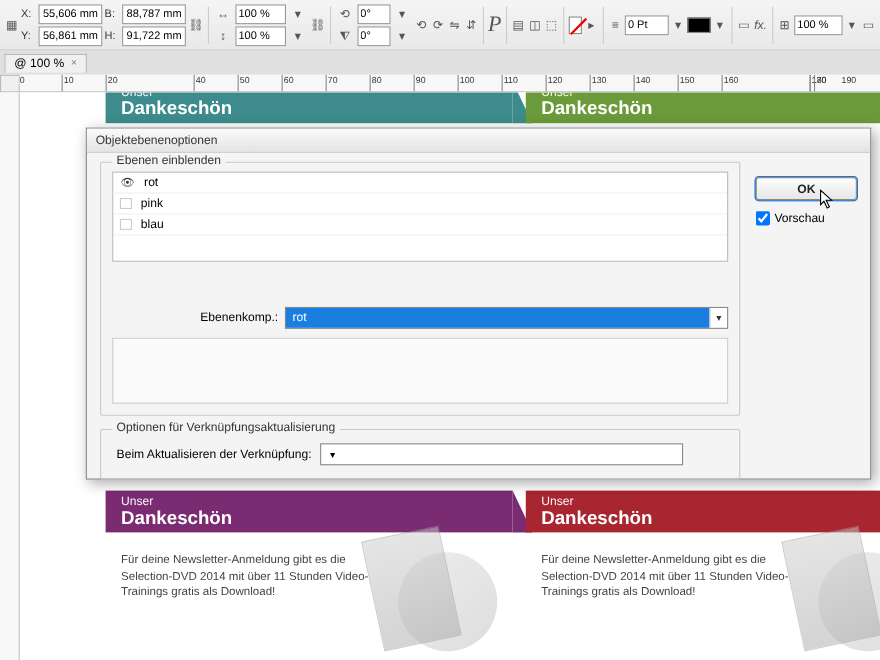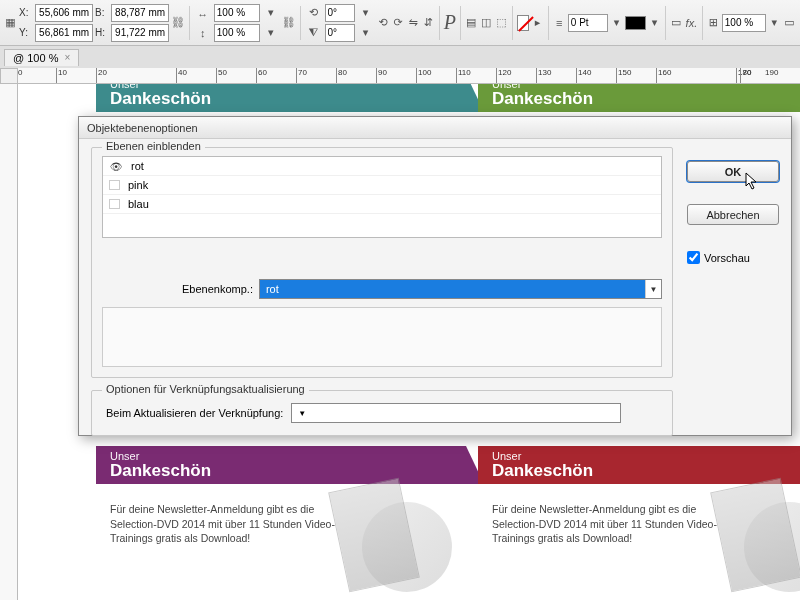--- a/index.html
+++ b/index.html
@@ -42,21 +42,21 @@
 .card-body { padding: 18px 14px 6px 14px; font-size: 10.5px; color: #444; line-height: 1.4; display: flex; gap: 12px; }
 .card-text { flex: 1; }
 .card-img-plc { width: 90px; height: 90px; background: linear-gradient(135deg,#eee,#ddd); border-radius: 50%; position: relative; }
 .card-img-plc::before { content: ''; position: absolute; left: -24px; top: -18px; width: 70px; height: 100px; background: linear-gradient(#ccc,#aaa); transform: rotate(-12deg); border: 1px solid #999; opacity: .5; }
 
 
 .dialog { position: absolute; left: 78px; top: 116px; width: 714px; height: 320px; background: #f4f4f4; border: 1px solid #888; box-shadow: 3px 3px 12px rgba(0,0,0,.35); }
 .dialog-title { height: 22px; background: linear-gradient(#fafafa,#e4e4e4); display: flex; align-items: center; padding: 0 8px; font-size: 11px; color: #333; border-bottom: 1px solid #ccc; }
 .dialog-body { display: flex; padding: 8px 12px; gap: 14px; height: calc(100% - 22px); }
 .dialog-main { flex: 1; display: flex; flex-direction: column; gap: 8px; }
-.dialog-side { width: 92px; display: flex; flex-direction: column; gap: 22px; padding-top: 14px; }
+.dialog-side { width: 92px; display: flex; flex-direction: column; gap: 6px; padding-top: 14px; }
 .btn { height: 21px; border: 1px solid #8a8a8a; background: linear-gradient(#fdfdfd,#e6e6e6); border-radius: 3px; font-size: 11px; color: #222; cursor: pointer; }
 .checkbox-row { display: flex; align-items: center; gap: 4px; font-size: 11px; margin-top: 4px; }
 .checkbox-row input { width: 13px; height: 13px; }
 
 .fieldset { border: 1px solid #c8c8c8; border-radius: 2px; padding: 8px 10px 10px 10px; position: relative; }
 .fieldset-legend { position: absolute; top: -8px; left: 10px; background: #f4f4f4; padding: 0 4px; font-size: 11px; color: #333; }
 
 .layer-list { height: 82px; border: 1px solid #bbb; background: #fff; overflow-y: scroll; margin-bottom: 10px; }
 .layer-row { display: flex; align-items: center; height: 19px; padding: 0 6px; font-size: 11px; gap: 8px; border-bottom: 1px solid #f0f0f0; }
 .layer-eye { width: 14px; height: 12px; display: flex; align-items: center; justify-content: center; }
@@ -260,21 +260,20 @@
         <div style="display:flex; align-items:center; gap:8px; font-size:11px; padding:4px 0 2px 4px;">
           <span>Beim Aktualisieren der Verknüpfung:</span>
           <div class="combo2">
             <span style="font-size:8px">▼</span>
           </div>
         </div>
       </div>
     </div>
     <div class="dialog-side">
       <button class="btn" style="font-weight:bold; outline:1px solid #2a72c8; box-shadow:0 0 0 1px #6ab0f3">OK</button>
-      <button class="btn">Abbrechen</button>
       <label class="checkbox-row">
         <input type="checkbox" checked="" style="">
         <span>Vorschau</span>
       </label>
     </div>
   </div>
 </div>
 
 <svg class="cursor" style="left:745px; top:172px" viewBox="0 0 14 20">
   <path d="M1 1 L1 14 L4 11 L7 17 L9 16 L6 10 L11 10 Z" fill="#fff" stroke="#000" stroke-width="1"></path>

